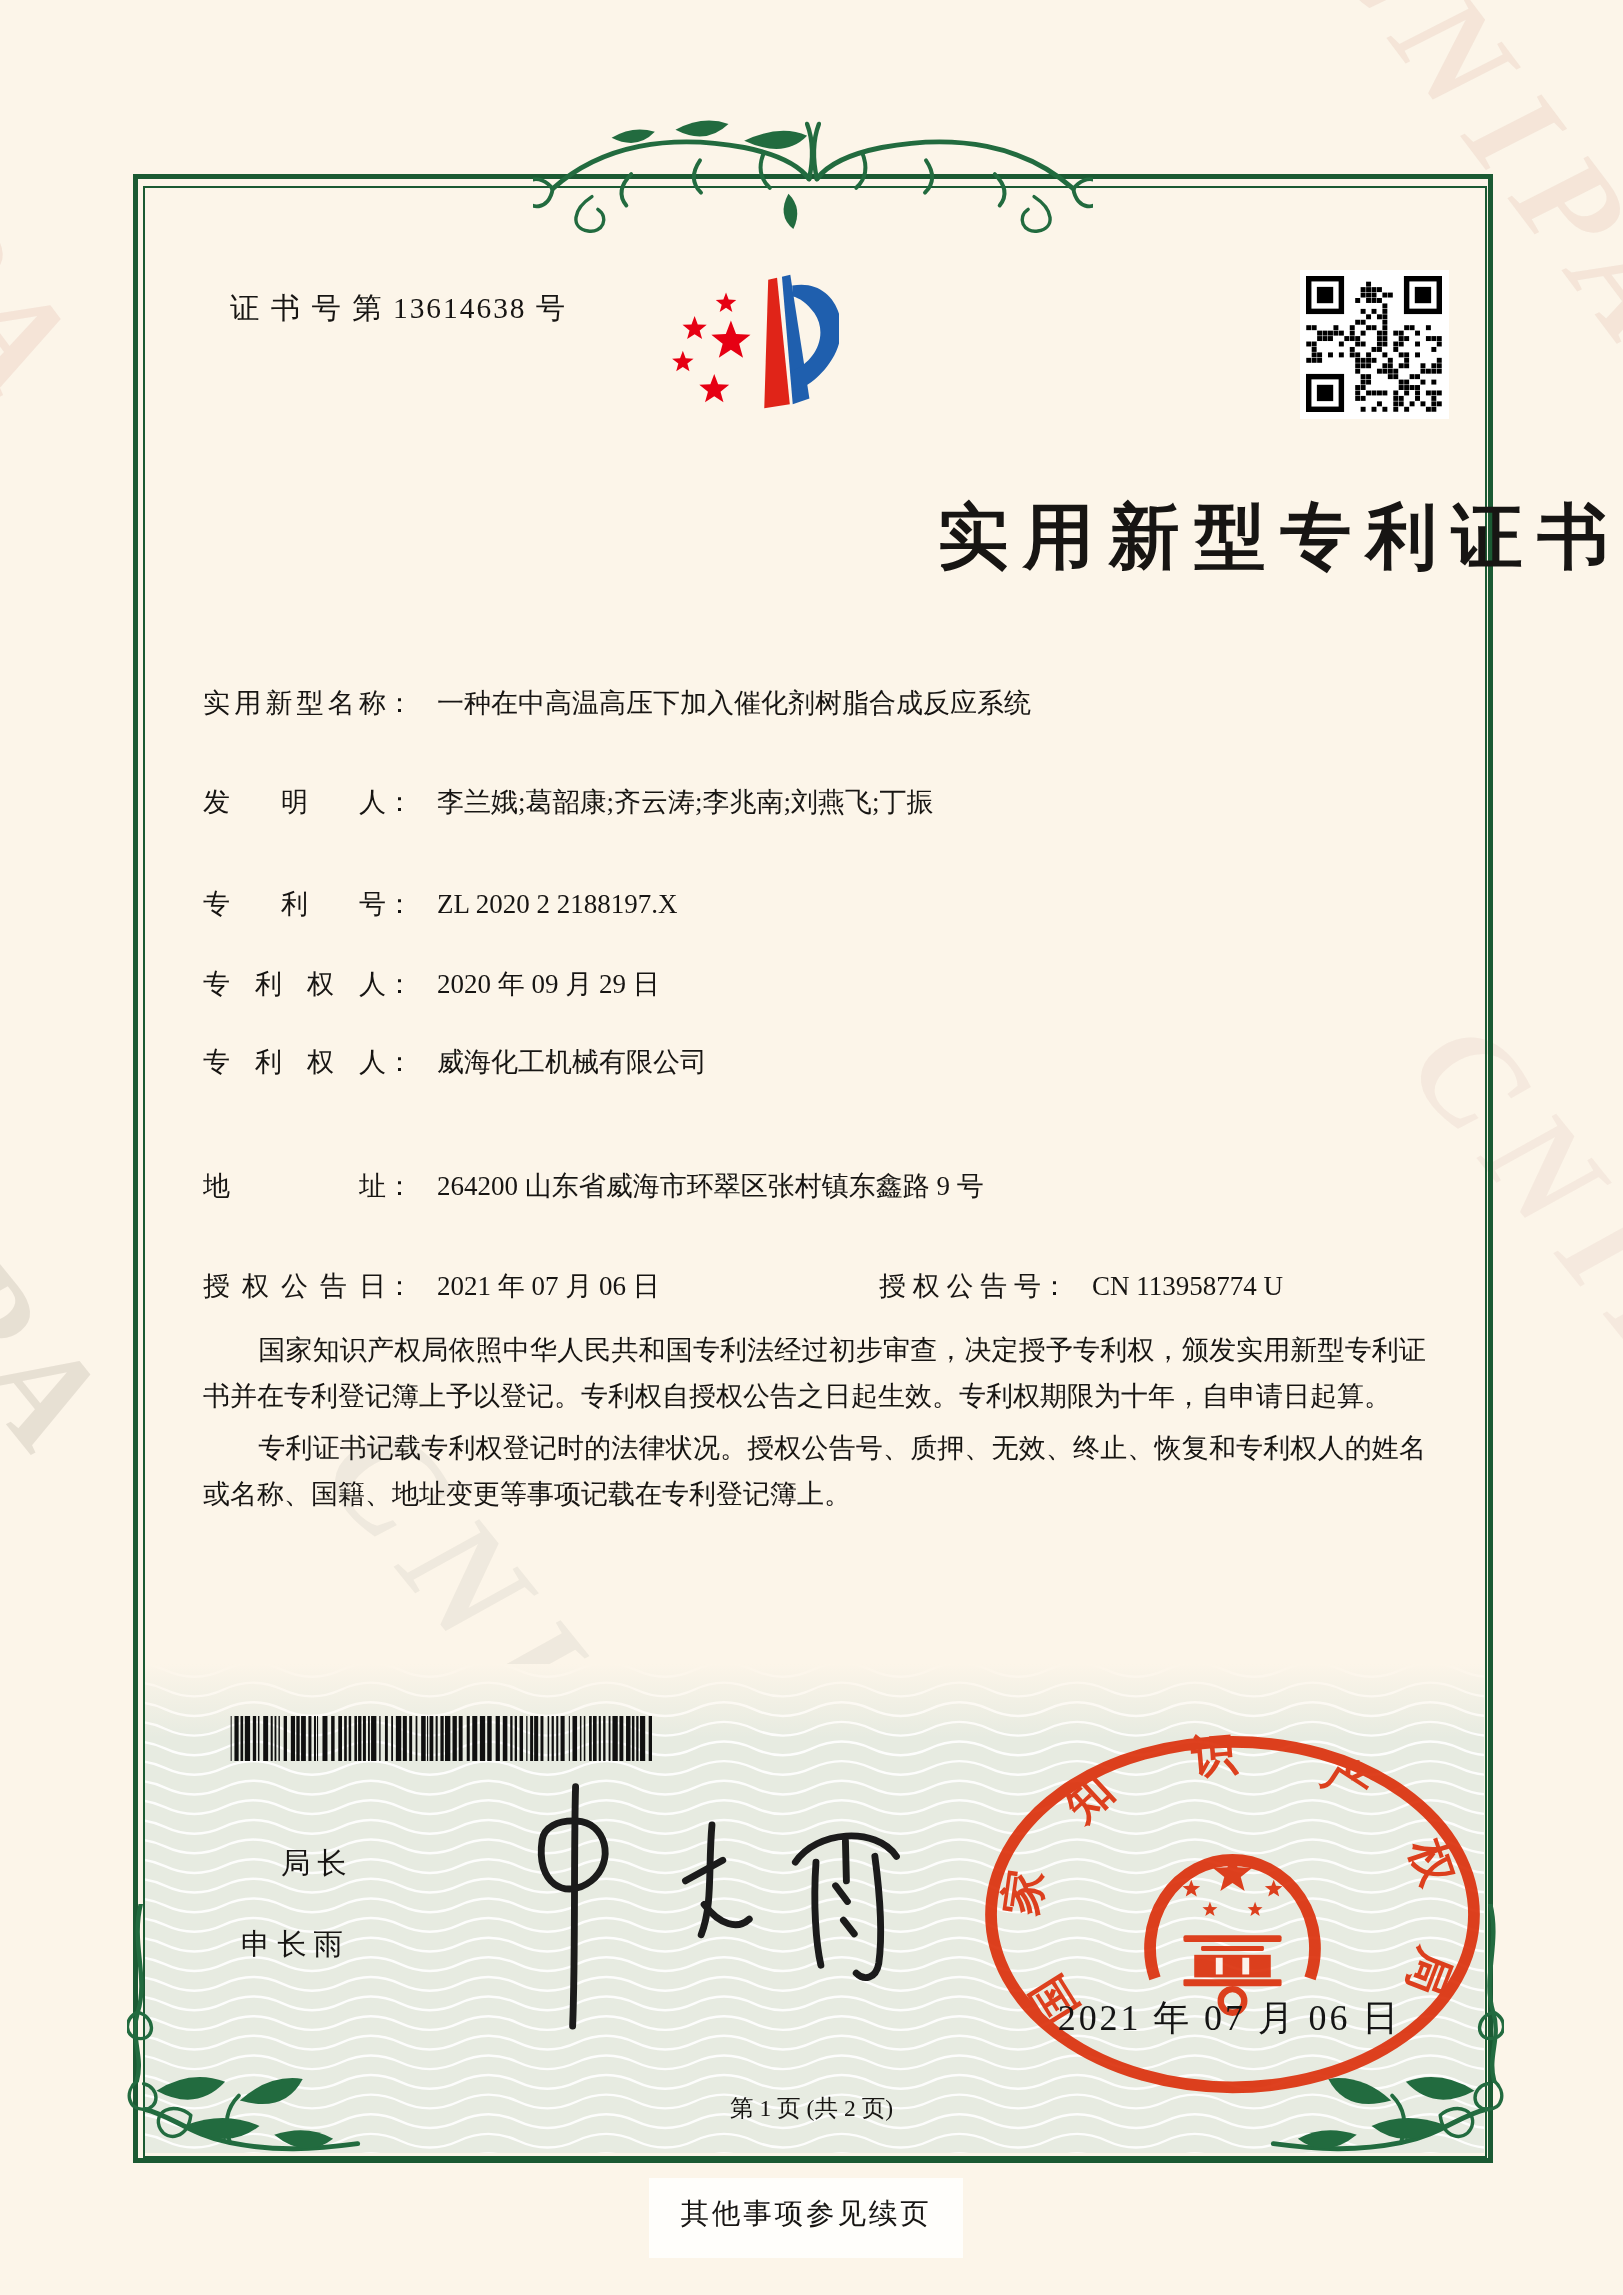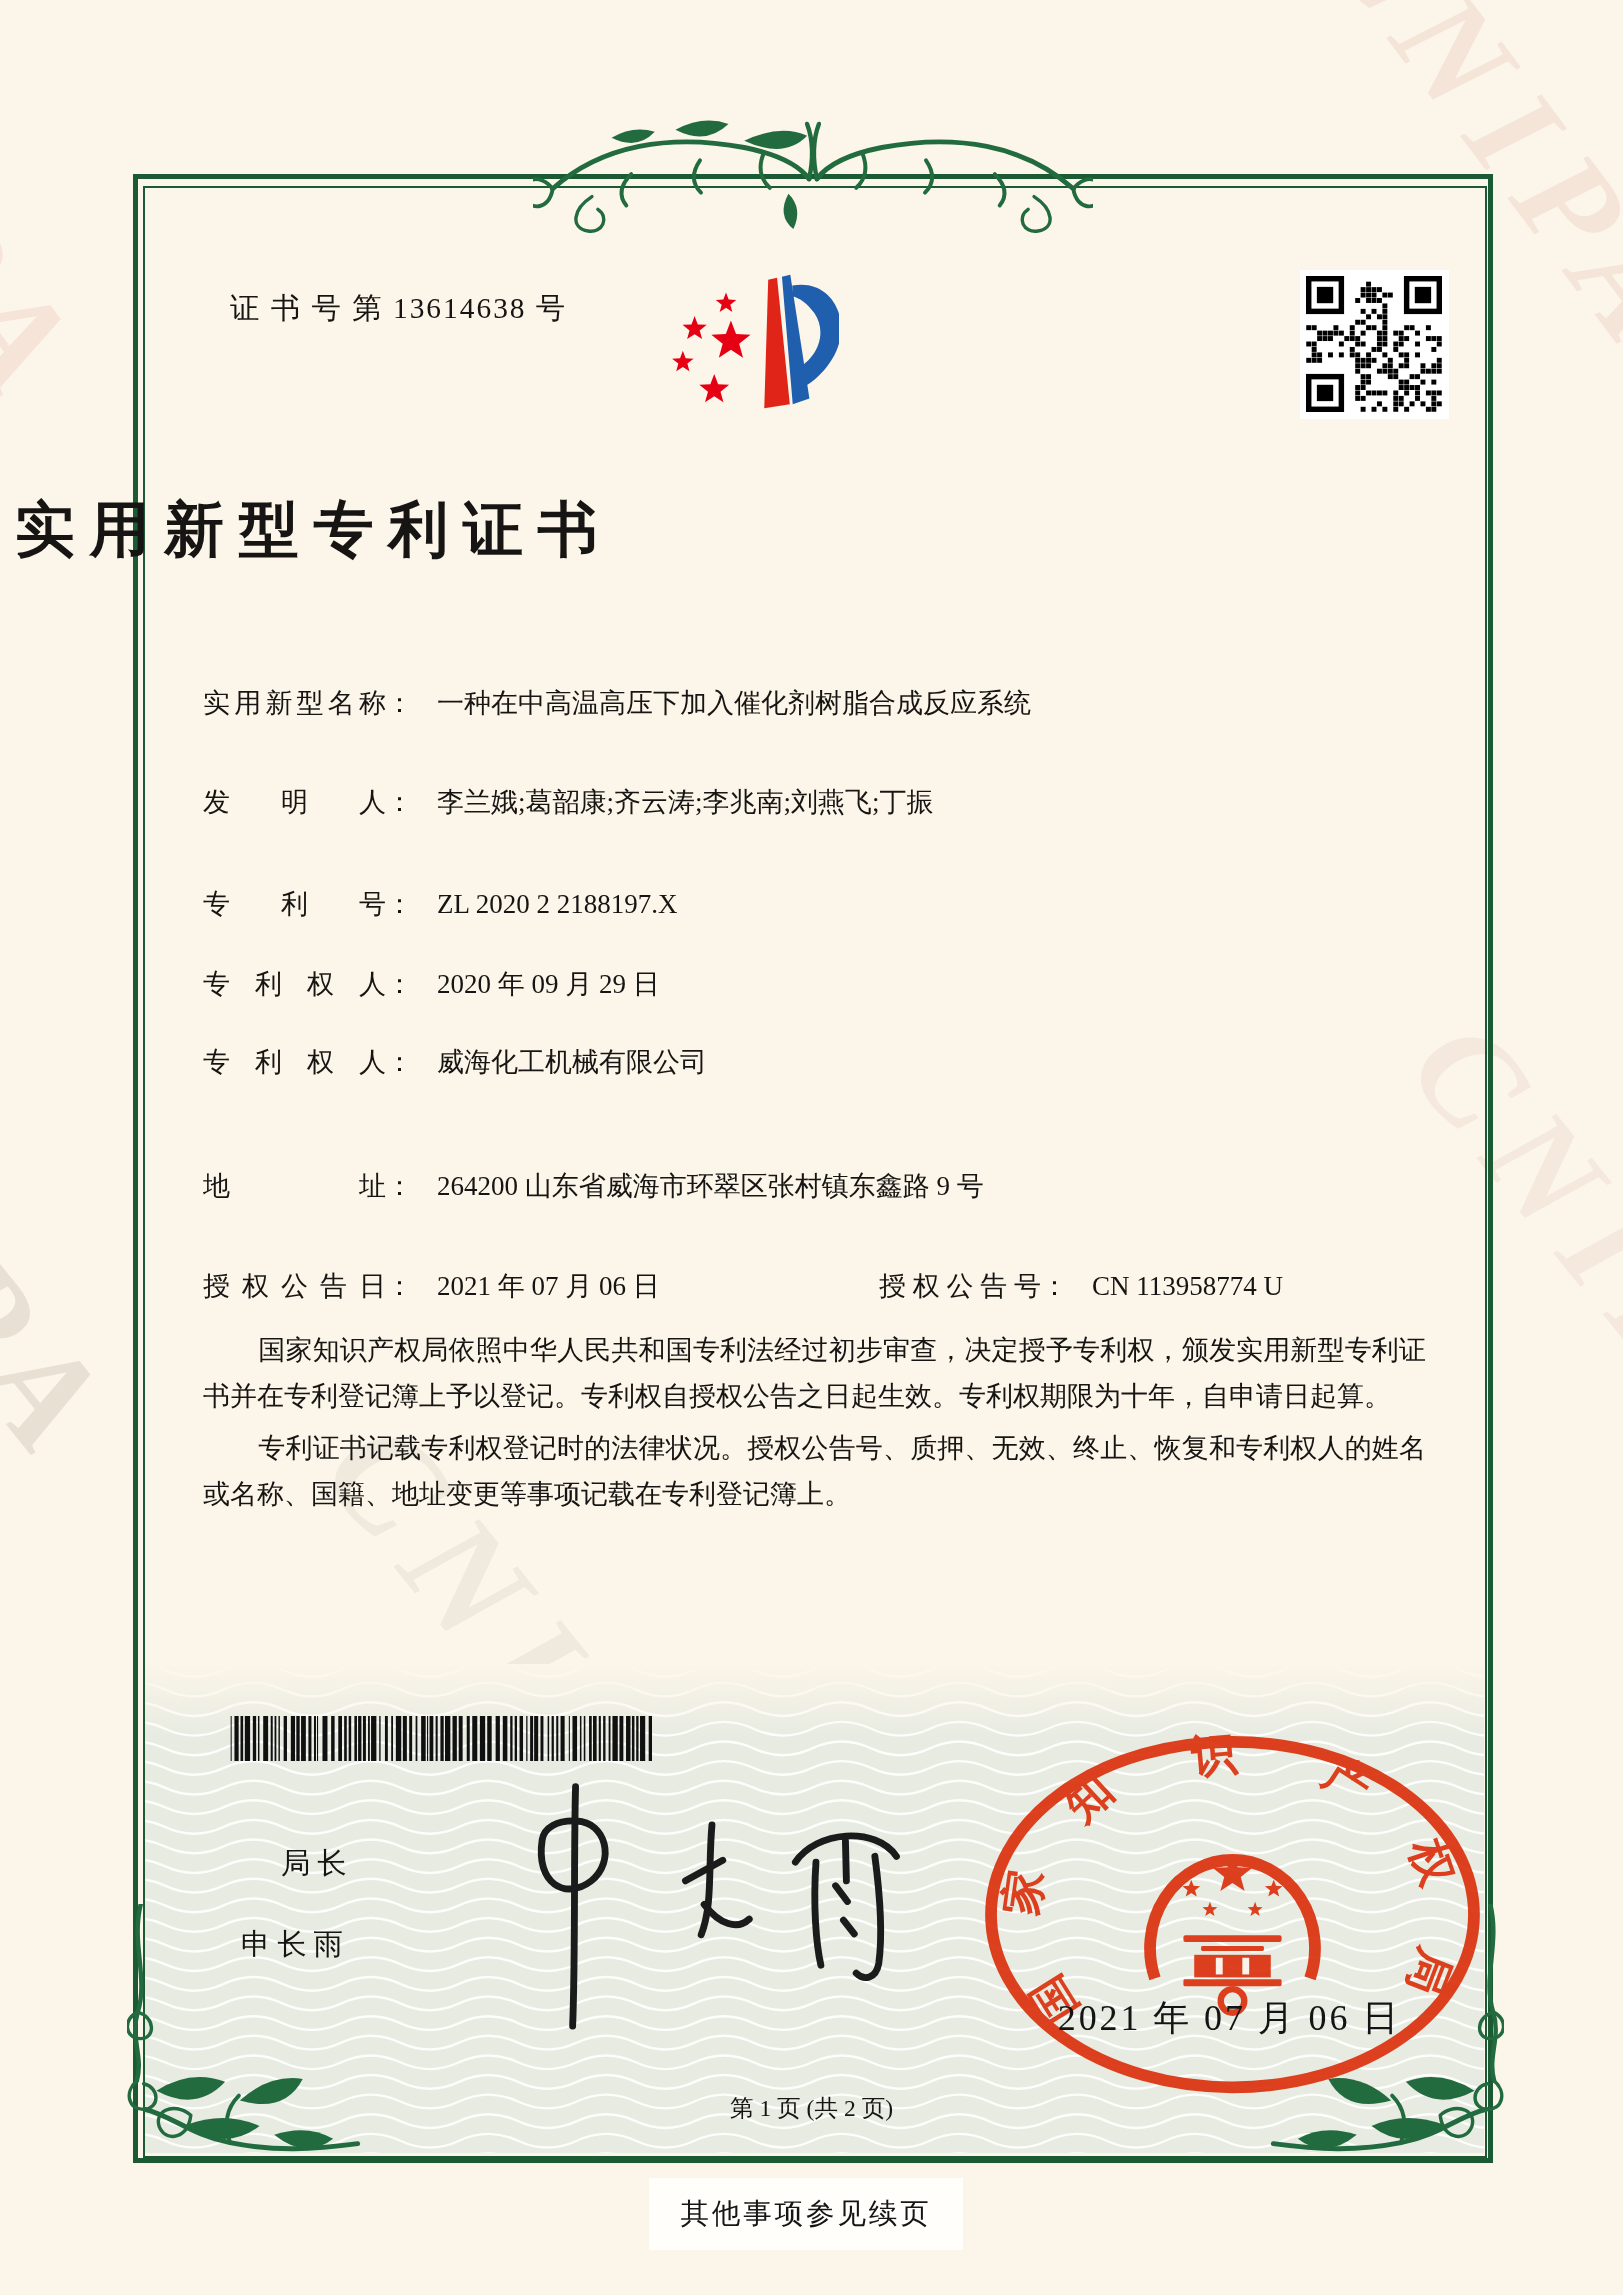--- a/index.html
+++ b/index.html
@@ -22,43 +22,43 @@
   
   .wave-band{position:absolute;left:145px;top:1664px;width:1339px;height:489px;background:#e7ebe1;}
   .wave-band svg{position:absolute;left:0;top:0;}
   .wave-fade{position:absolute;left:0;top:0;width:100%;height:74px;
              background:linear-gradient(#fcf5e9,rgba(252,245,233,0));}
   
   .cert-no{position:absolute;left:230px;top:289px;font-size:29.4px;letter-spacing:2px;}
   .logo{position:absolute;left:667px;top:265px;}
   .qr-box{position:absolute;left:1300px;top:270px;width:149px;height:149px;background:#fff;}
   .qr-box svg{position:absolute;left:6.4px;top:6.4px;}
-  .title{position:absolute;left:0;top:490px;width:1623px;text-align:left;
-         font-size:60px;font-weight:bold;letter-spacing:14.7px;text-indent:14.7px;}
+  .title{position:absolute;left:0;top:490px;width:1623px;text-align:right;
+         font-size:71px;font-weight:bold;letter-spacing:14.7px;text-indent:14.7px;}
   
   .frow{position:absolute;left:203px;font-size:27px;white-space:nowrap;}
   .flabel{display:inline-block;width:183px;text-align:justify;text-align-last:justify;vertical-align:top;}
   .fvalue{margin-left:24px;}
   .gcol{position:absolute;left:676px;top:0;}
   .gcol .flabel2{display:inline-block;width:162px;text-align:justify;text-align-last:justify;}
   
   .paras{position:absolute;left:203px;top:1327px;width:1223px;font-size:27px;
          line-height:46px;text-align:justify;}
   .paras p{margin:0 0 5.9px 0;text-indent:2.05em;}
   
   .barcode{position:absolute;left:230px;top:1716px;}
   .signer{position:absolute;left:241px;font-size:29.4px;
           font-family:"Liberation Sans","DejaVu Sans",sans-serif;letter-spacing:6.9px;}
   .signer.t{top:1844px;margin-left:40px;} .signer.n{top:1925px;}
   .signature{position:absolute;left:501px;top:1757px;}
   .seal{position:absolute;left:982px;top:1732px;}
   .seal-date{position:absolute;left:1011px;top:1994px;width:437px;text-align:center;
              font-size:36px;letter-spacing:2.9px;color:#141414;}
   .page-no{position:absolute;left:0;top:2092px;width:1623px;text-align:center;font-size:23.6px;}
-  .cont-note{position:absolute;left:649px;top:2178px;width:314px;height:72px;background:#fffefb;
+  .cont-note{position:absolute;left:649px;top:2178px;width:314px;height:80px;background:#fffefb;
              text-align:center;line-height:72px;font-size:28.5px;letter-spacing:2.9px;}
   .orn{position:absolute;}
 </style>
 </head>
 <body>
 
 <div class="page">
 
   <div class="wm wm1">CNIPA</div>
   <div class="wm wm2">CNIPA</div>

